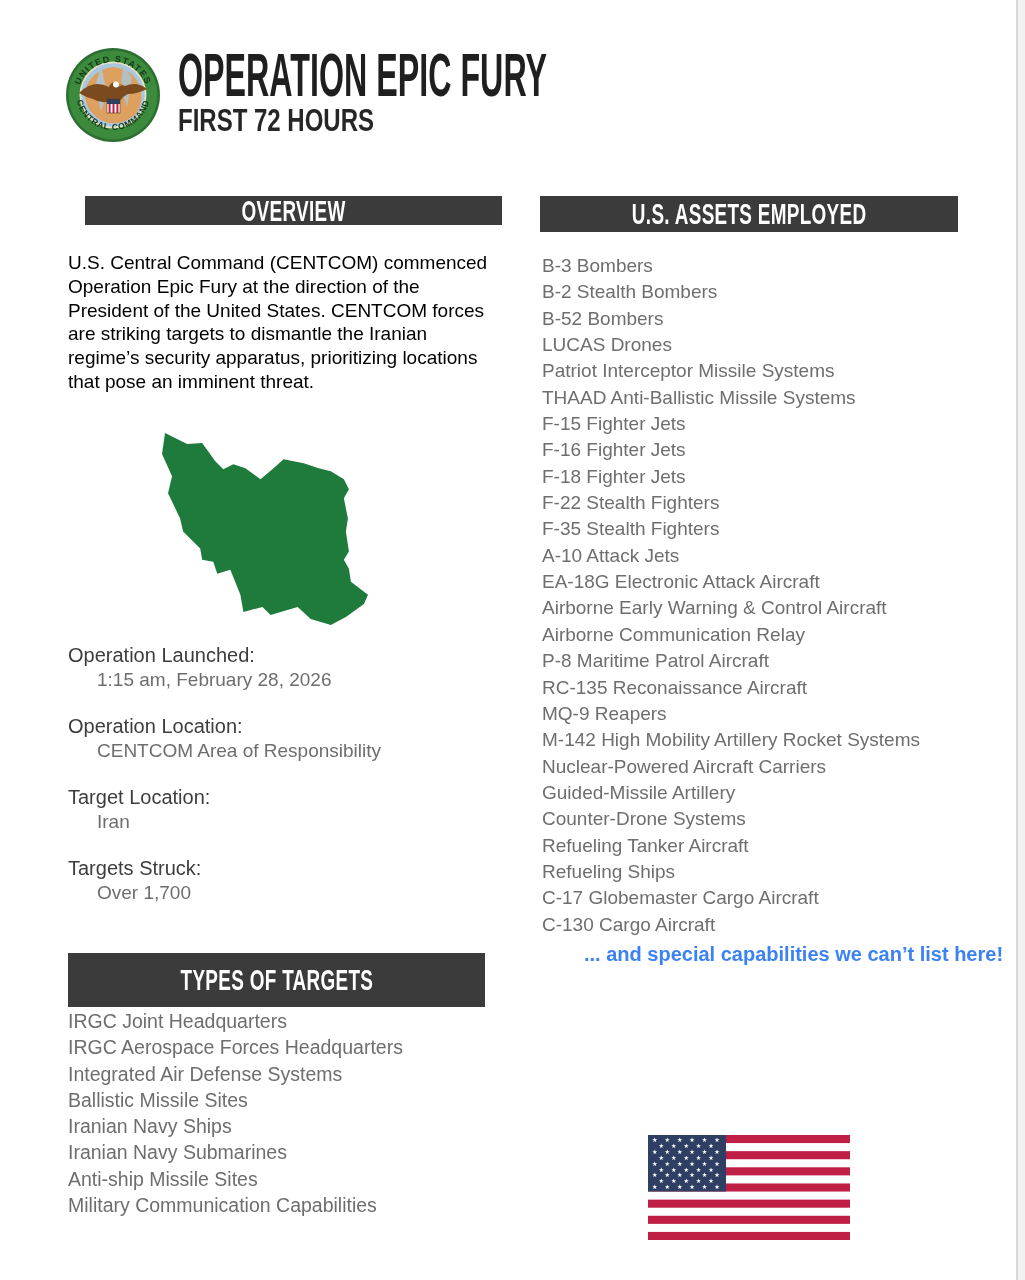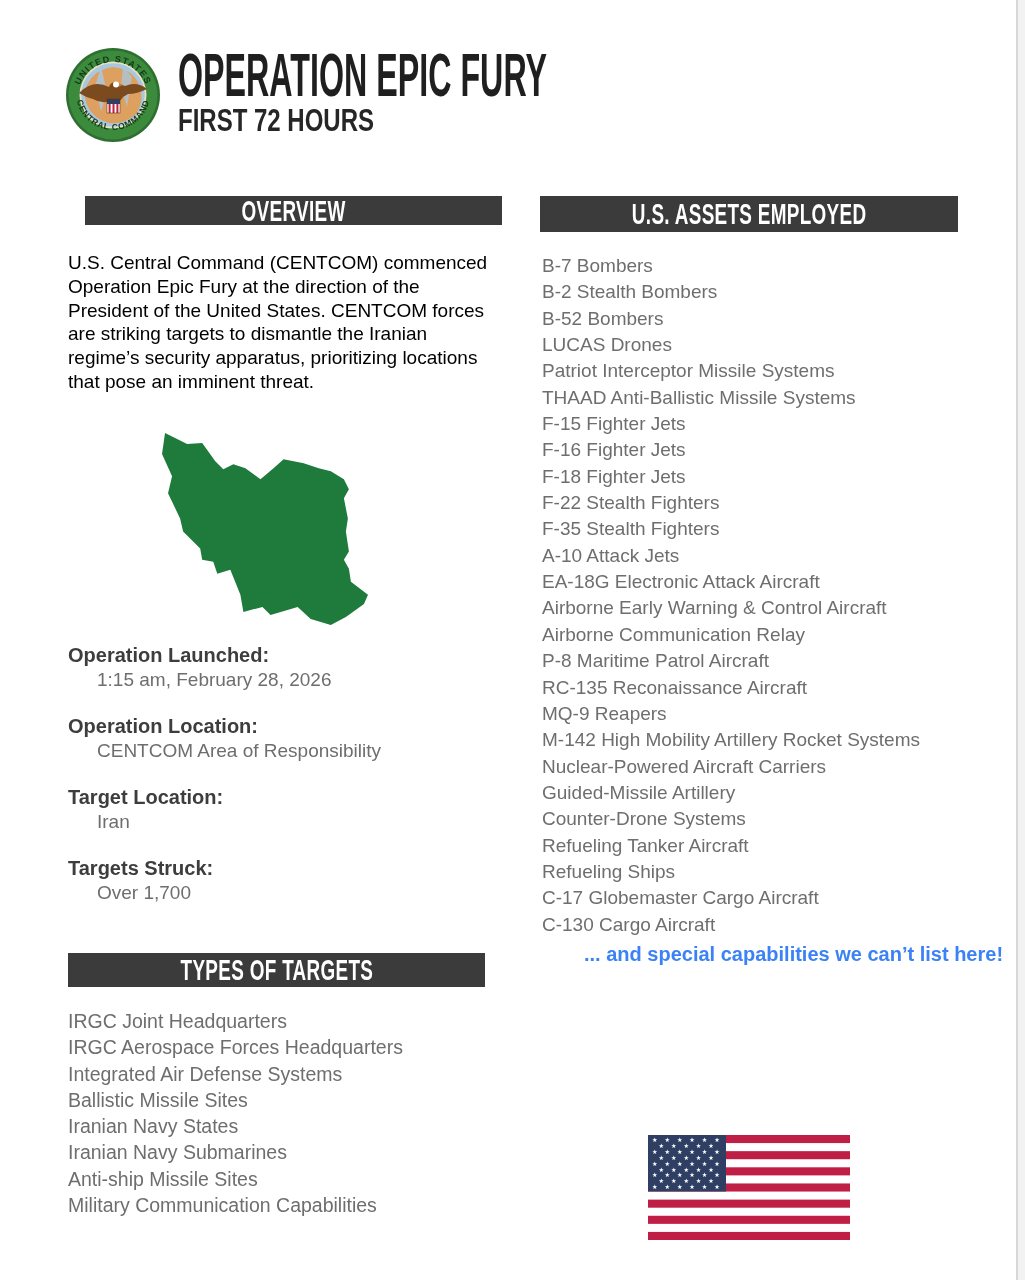--- a/index.html
+++ b/index.html
@@ -32,32 +32,32 @@
     background:var(--header-bar, #3b3b3b);
     display:flex; align-items:center; justify-content:center;
   }
   .bar-text {
     color:#ffffff; font-weight:bold; font-size:30px;
     letter-spacing:0.5px; white-space:nowrap;
     transform:scaleX(0.63);
   }
   #overview-bar { left:52px;  top:196px; width:417px; height:29px;margin-left:33px; }
   #assets-bar   { left:540px; top:196px; width:418px; height:36px; }
-  #targets-bar  { left:68px;  top:953px; width:417px; height:34px; }
+  #targets-bar  { left:68px;  top:953px; width:417px; height:54px; }
 
   
   .para {
     position:absolute; left:68px; top:251px; width:424px;
     font-size:19px; line-height:23.8px; color:#000000;
   }
   .map { position:absolute; left:160px; top:431px; width:210px; height:196px; }
 
   .facts { position:absolute; left:68px; top:643px; width:417px; }
   .fact { margin-bottom:22px; }
-  .fact-label { font-size:20px; font-weight:bold; color:#3d3d3d; line-height:24px; }
+  .fact-label { font-size:20px; font-weight:normal; color:#3d3d3d; line-height:24px; }
   .fact-value { font-size:19px; color:#6e6e6e; line-height:25px;margin-left:29px; }
 
   .targets-list {
     position:absolute; left:68px; top:1008px; width:417px;
     font-size:19.5px; color:#6e6e6e;
   }
   .targets-list > div { line-height:26.3px; }
 
   
   .assets-list {
@@ -150,28 +150,28 @@
       <div class="fact-label">Targets Struck:</div>
       <div class="fact-value">Over 1,700</div>
     </div>
   </div>
 
   <div class="targets-list">
       <div>IRGC Joint Headquarters</div>
       <div>IRGC Aerospace Forces Headquarters</div>
       <div>Integrated Air Defense Systems</div>
       <div>Ballistic Missile Sites</div>
-      <div>Iranian Navy States</div>
+      <div>Iranian Navy Ships</div>
       <div>Iranian Navy Submarines</div>
       <div>Anti-ship Missile Sites</div>
       <div>Military Communication Capabilities</div>
     </div>
 
   <div class="assets-list">
-      <div>B-7 Bombers</div>
+      <div>B-3 Bombers</div>
       <div>B-2 Stealth Bombers</div>
       <div>B-52 Bombers</div>
       <div>LUCAS Drones</div>
       <div>Patriot Interceptor Missile Systems</div>
       <div>THAAD Anti-Ballistic Missile Systems</div>
       <div>F-15 Fighter Jets</div>
       <div>F-16 Fighter Jets</div>
       <div>F-18 Fighter Jets</div>
       <div>F-22 Stealth Fighters</div>
       <div>F-35 Stealth Fighters</div>

